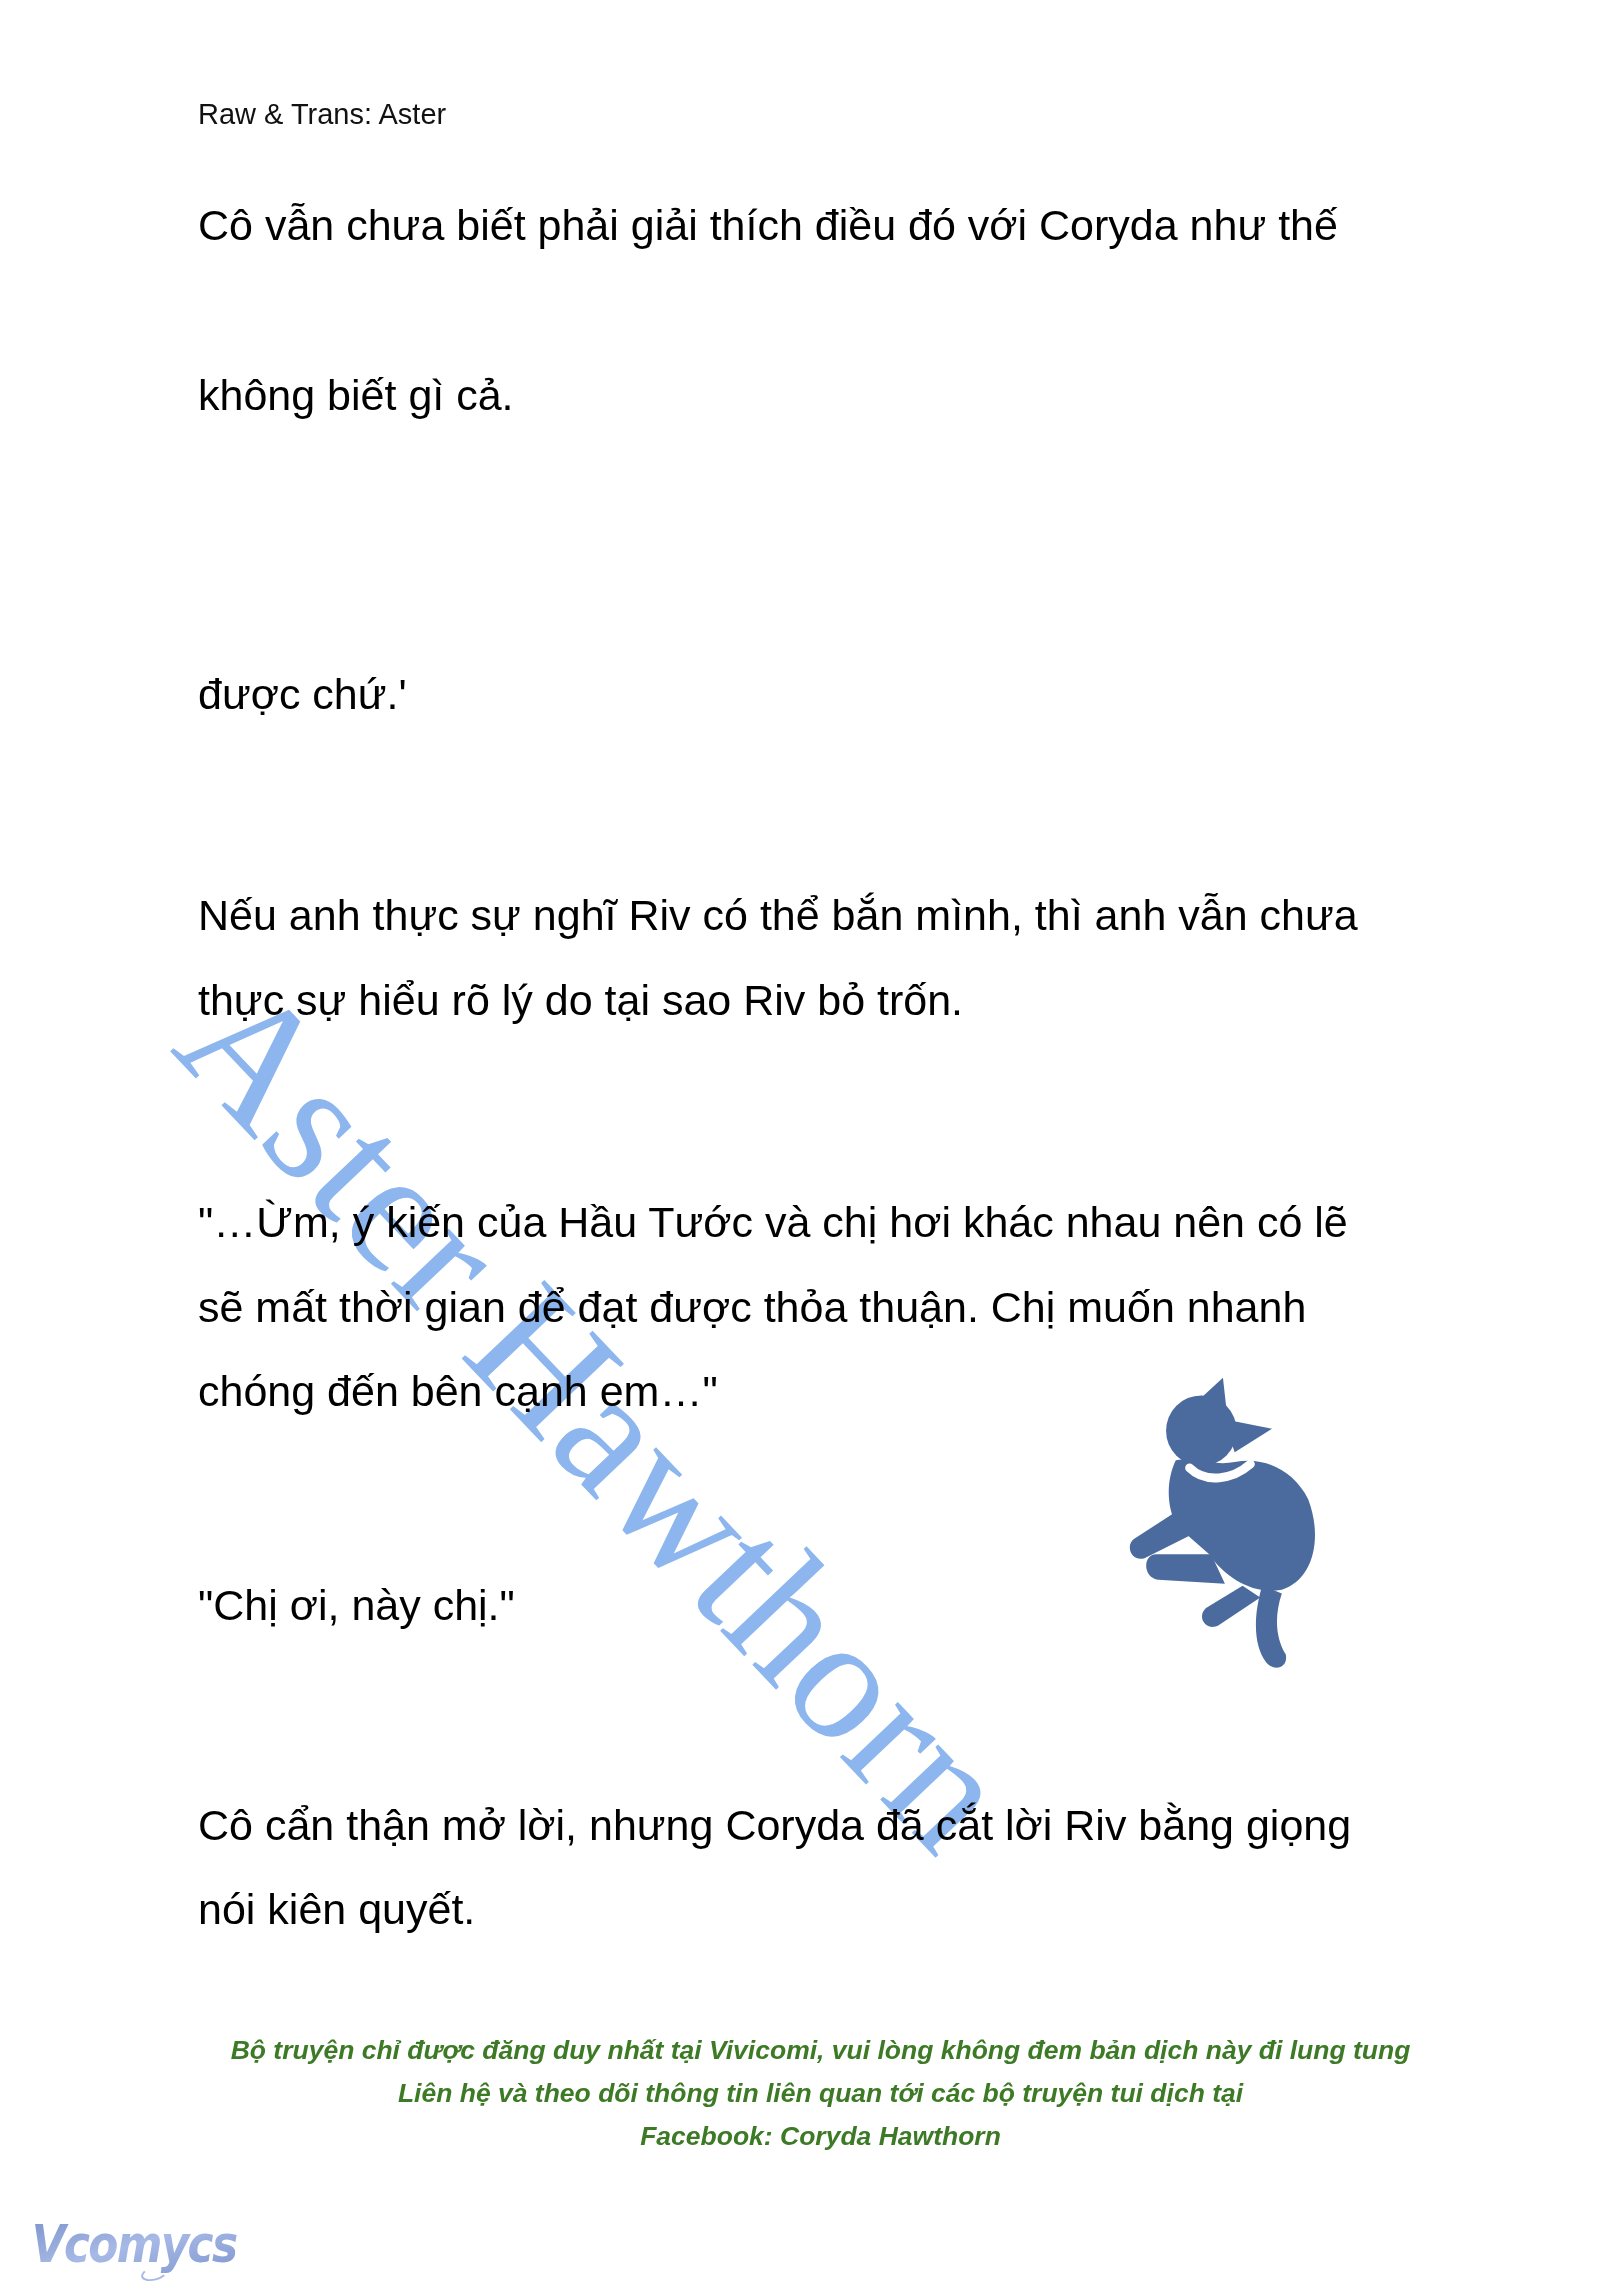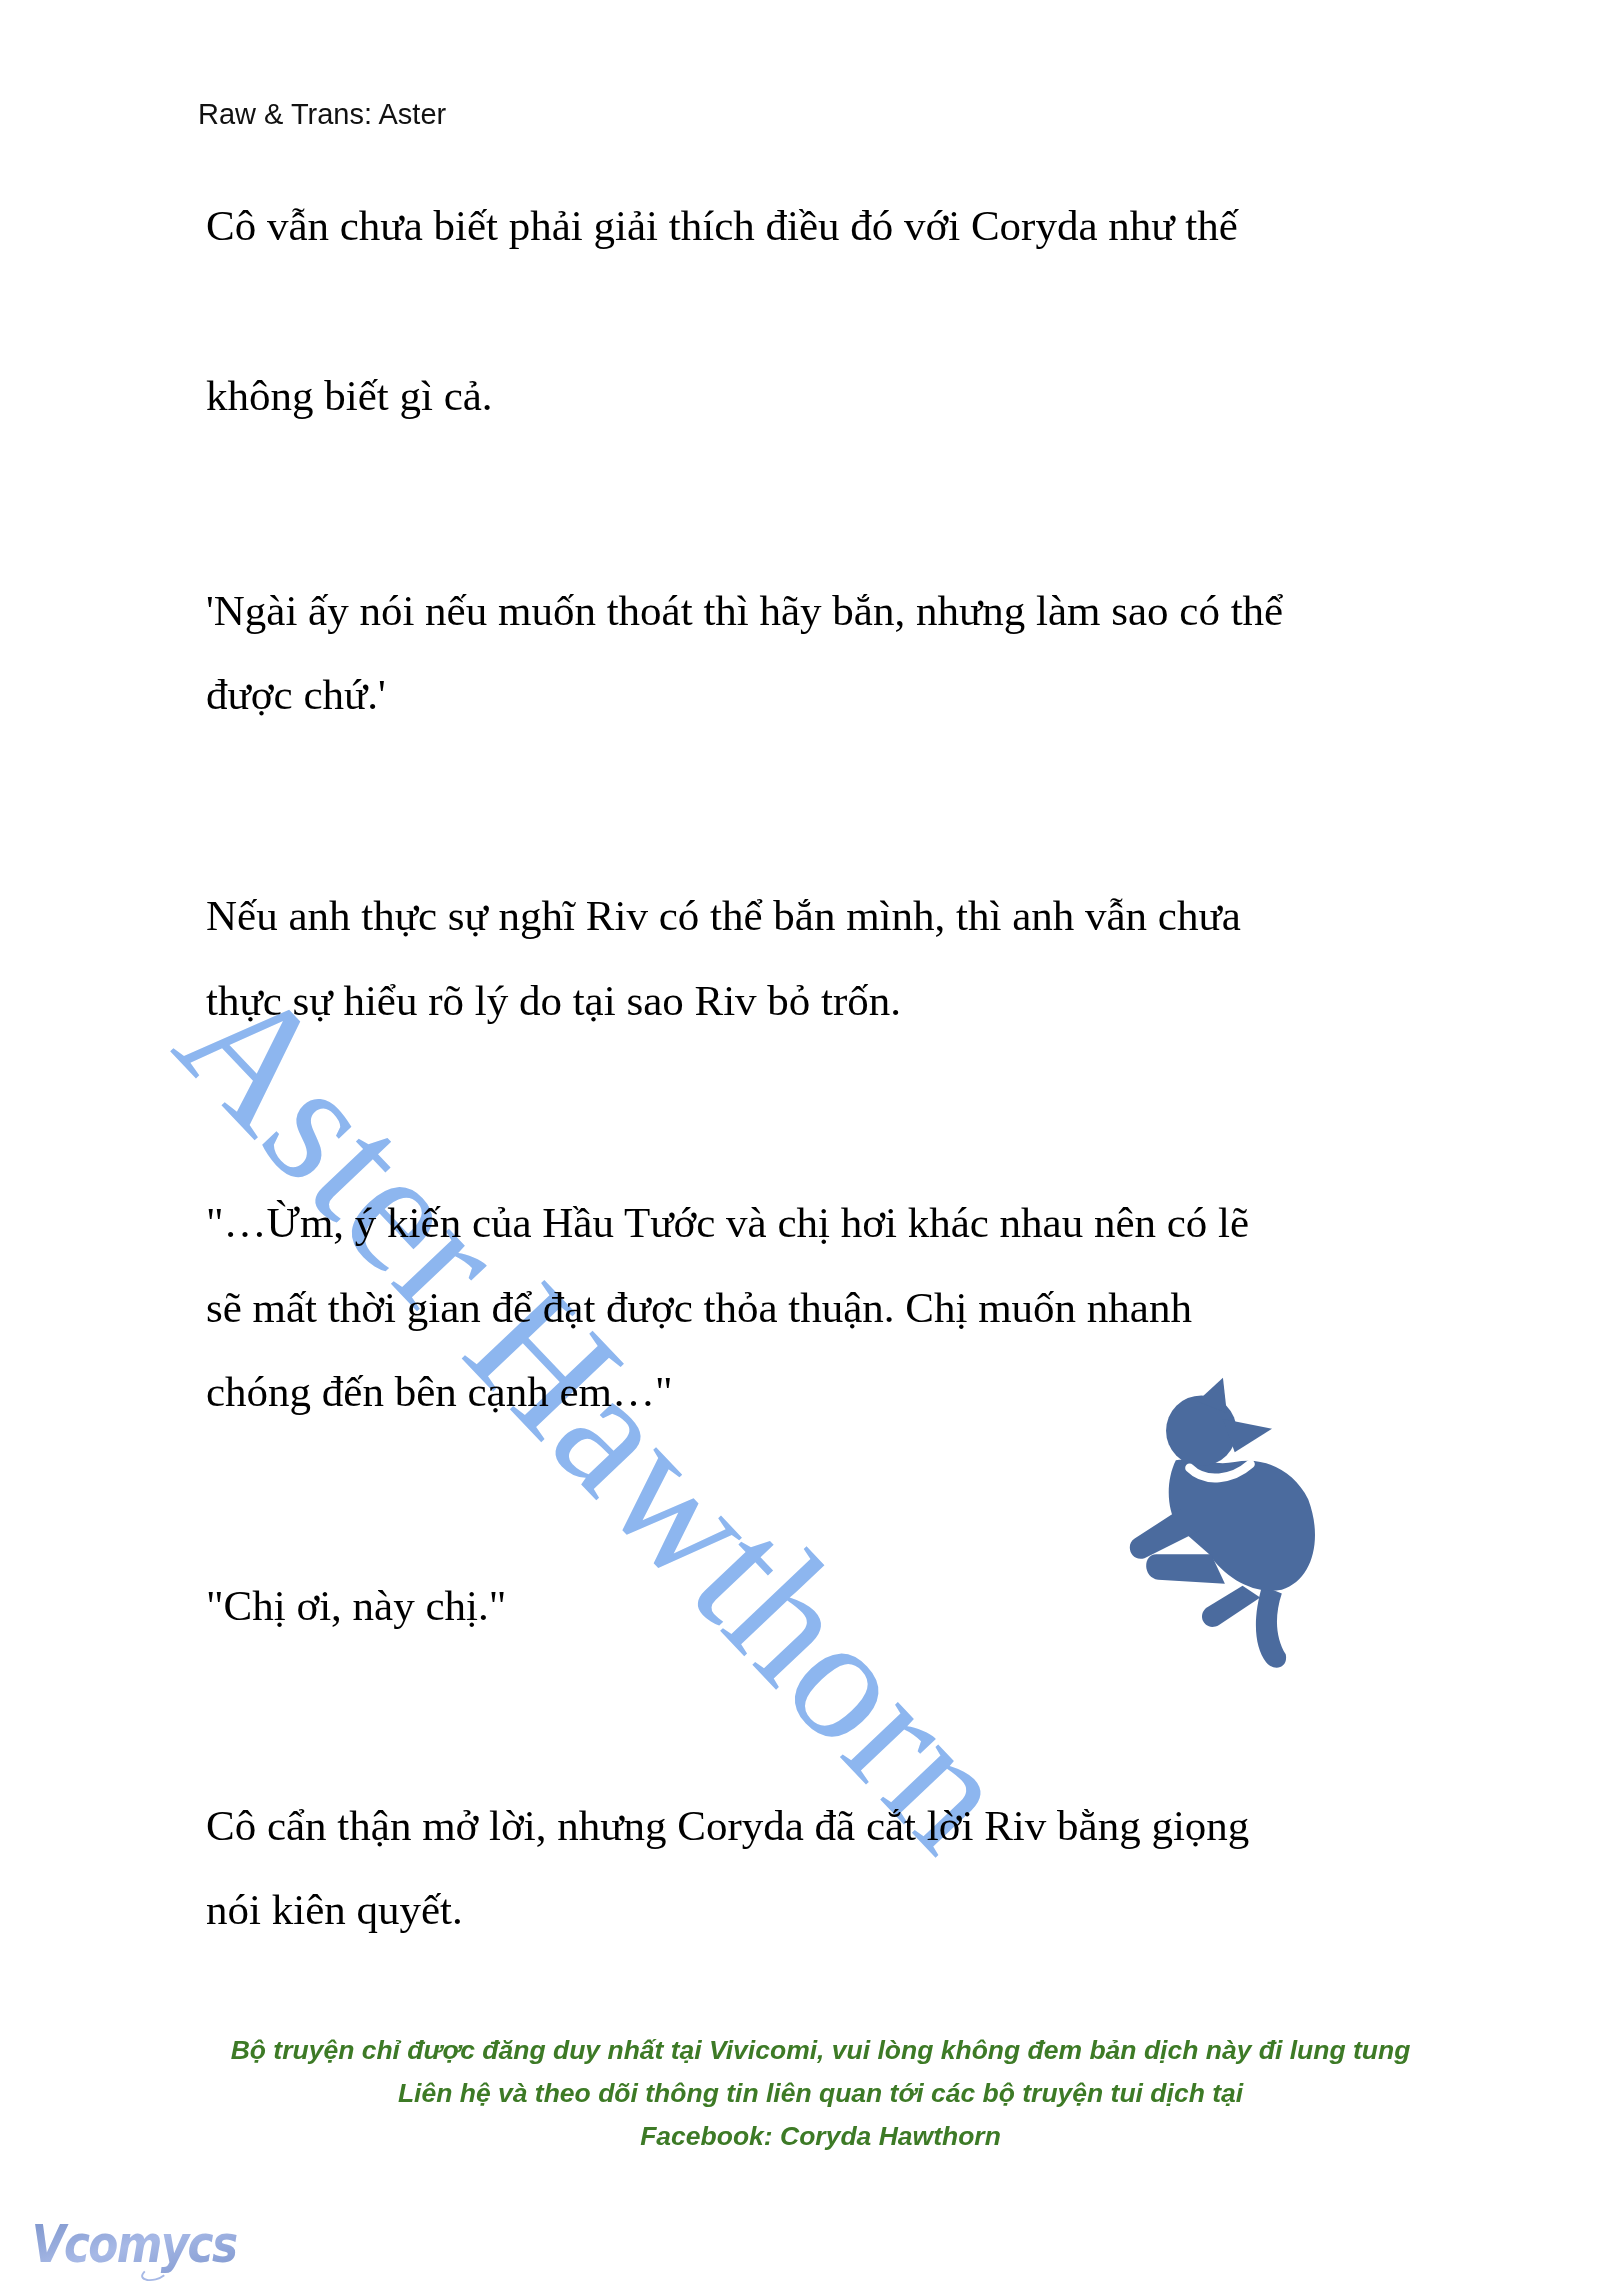--- a/index.html
+++ b/index.html
@@ -12,22 +12,22 @@
   }
   .watermark {
     position: absolute; left: 211px; top: 912px;
     width: 1274px; height: 196px;
     transform-origin: 0 50%;
     transform: rotate(46.5deg);
     font-family: "Liberation Serif", serif; font-size: 174px; line-height: 196px;
     color: #8db6ef; white-space: nowrap; z-index: 1;
   }
   .line {
-    position: absolute; left: 206px;
-    font-family: Liberation Serif, serif; font-size: 43px; line-height: 49px;
+    position: absolute; left: 198px;
+    font-family: Liberation Sans, sans-serif; font-size: 43px; line-height: 49px;
     color: #000000; white-space: nowrap; z-index: 2;
   }
   .cat { position: absolute; left: 1117px; top: 1362px; width: 206px; height: 314px; z-index: 3; }
   .footer-line {
     position: absolute; left: 0; width: 1621px; text-align: center;
     font-family: "Liberation Sans", sans-serif; font-weight: bold; font-style: italic;
     font-size: 26.5px; color: #3d7a26; white-space: nowrap; margin-left: 10px;
   }
   .logo { position: absolute; left: 27.4px; top: 2211px; width: 218px; height: 76px; }
 </style>
@@ -36,21 +36,20 @@
 
 <div class="page">
 
   <div class="header">Raw &amp; Trans: Aster</div>
 
   <div class="watermark">Aster Hawthorn</div>
 
   <div class="line" style="top:201px">Cô vẫn chưa biết phải giải thích điều đó với Coryda như thế</div>
   <div class="line" style="top:371px">không biết gì cả.</div>
 
-  <div class="line" style="top:586px">'Ngài ấy nói nếu muốn thoát thì hãy bắn, nhưng làm sao có thể</div>
   <div class="line" style="top:670px">được chứ.'</div>
 
   <div class="line" style="top:976px">thực sự hiểu rõ lý do tại sao Riv bỏ trốn.</div>
   <div class="line" style="top:891px">Nếu anh thực sự nghĩ Riv có thể bắn mình, thì anh vẫn chưa</div>
 
   <div class="line" style="top:1198px">"…Ừm, ý kiến của Hầu Tước và chị hơi khác nhau nên có lẽ</div>
   <div class="line" style="top:1283px">sẽ mất thời gian để đạt được thỏa thuận. Chị muốn nhanh</div>
   <div class="line" style="top:1367px">chóng đến bên cạnh em…"</div>
 
   <div class="line" style="top:1581px">"Chị ơi, này chị."</div>

